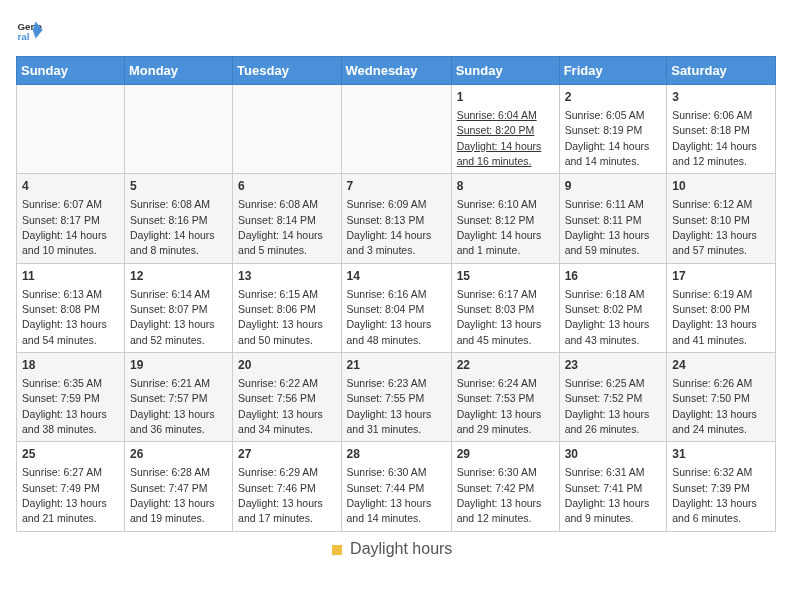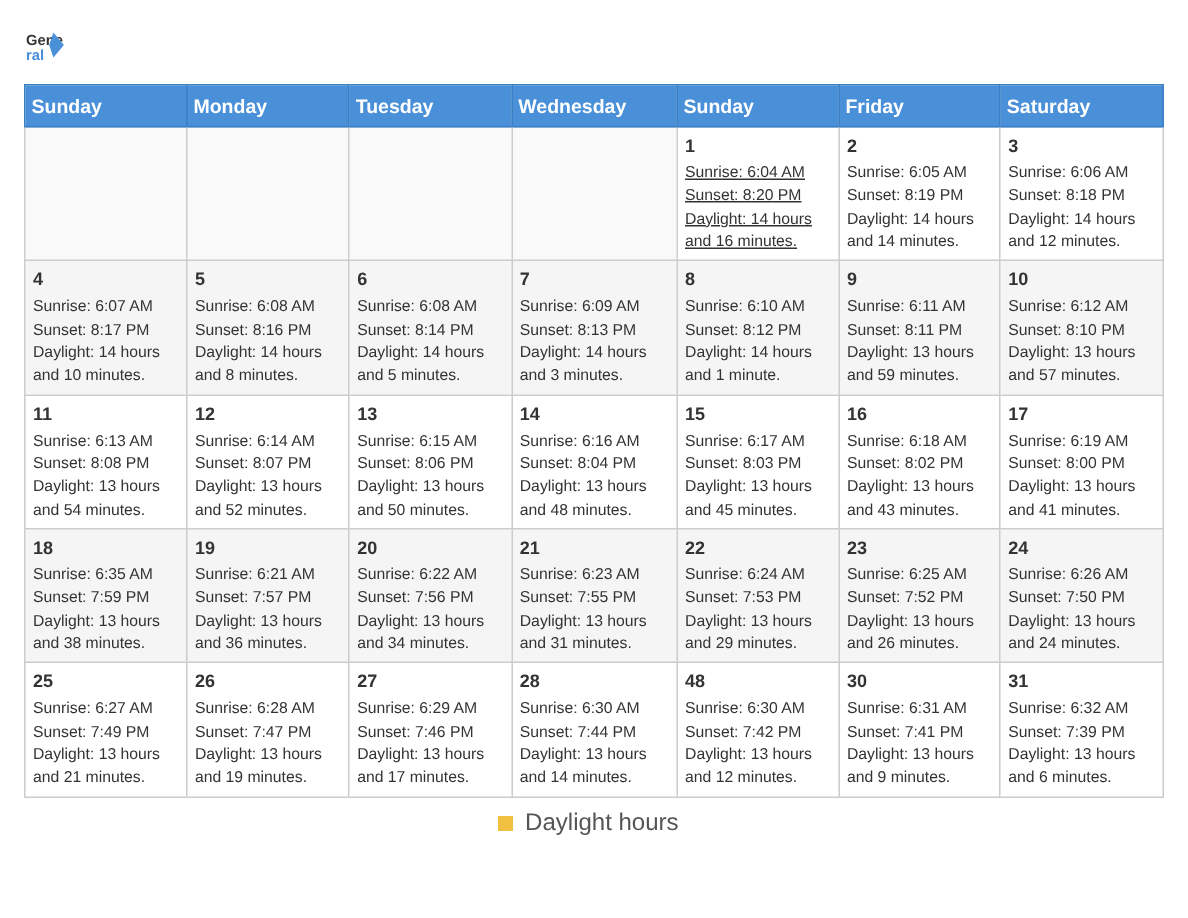--- a/index.html
+++ b/index.html
@@ -212,21 +212,21 @@
 Daylight: 13 hours and 21 minutes.</span></td>
         <td><span class="day-number">26</span><span class="day-info" style="white-space: pre-line; margin-top: 14px;">Sunrise: 6:28 AM
 Sunset: 7:47 PM
 Daylight: 13 hours and 19 minutes.</span></td>
         <td><span class="day-number">27</span><span class="day-info" style="white-space: pre-line;">Sunrise: 6:29 AM
 Sunset: 7:46 PM
 Daylight: 13 hours and 17 minutes.</span></td>
         <td><span class="day-number">28</span><span class="day-info" style="white-space: pre-line;">Sunrise: 6:30 AM
 Sunset: 7:44 PM
 Daylight: 13 hours and 14 minutes.</span></td>
-        <td><span class="day-number">48</span><span class="day-info" style="white-space: pre-line;">Sunrise: 6:30 AM
+        <td><span class="day-number">29</span><span class="day-info" style="white-space: pre-line;">Sunrise: 6:30 AM
 Sunset: 7:42 PM
 Daylight: 13 hours and 12 minutes.</span></td>
         <td><span class="day-number">30</span><span class="day-info" style="white-space: pre-line;">Sunrise: 6:31 AM
 Sunset: 7:41 PM
 Daylight: 13 hours and 9 minutes.</span></td>
         <td><span class="day-number">31</span><span class="day-info" style="white-space: pre-line;">Sunrise: 6:32 AM
 Sunset: 7:39 PM
 Daylight: 13 hours and 6 minutes.</span></td>
       </tr>
     </tbody>

